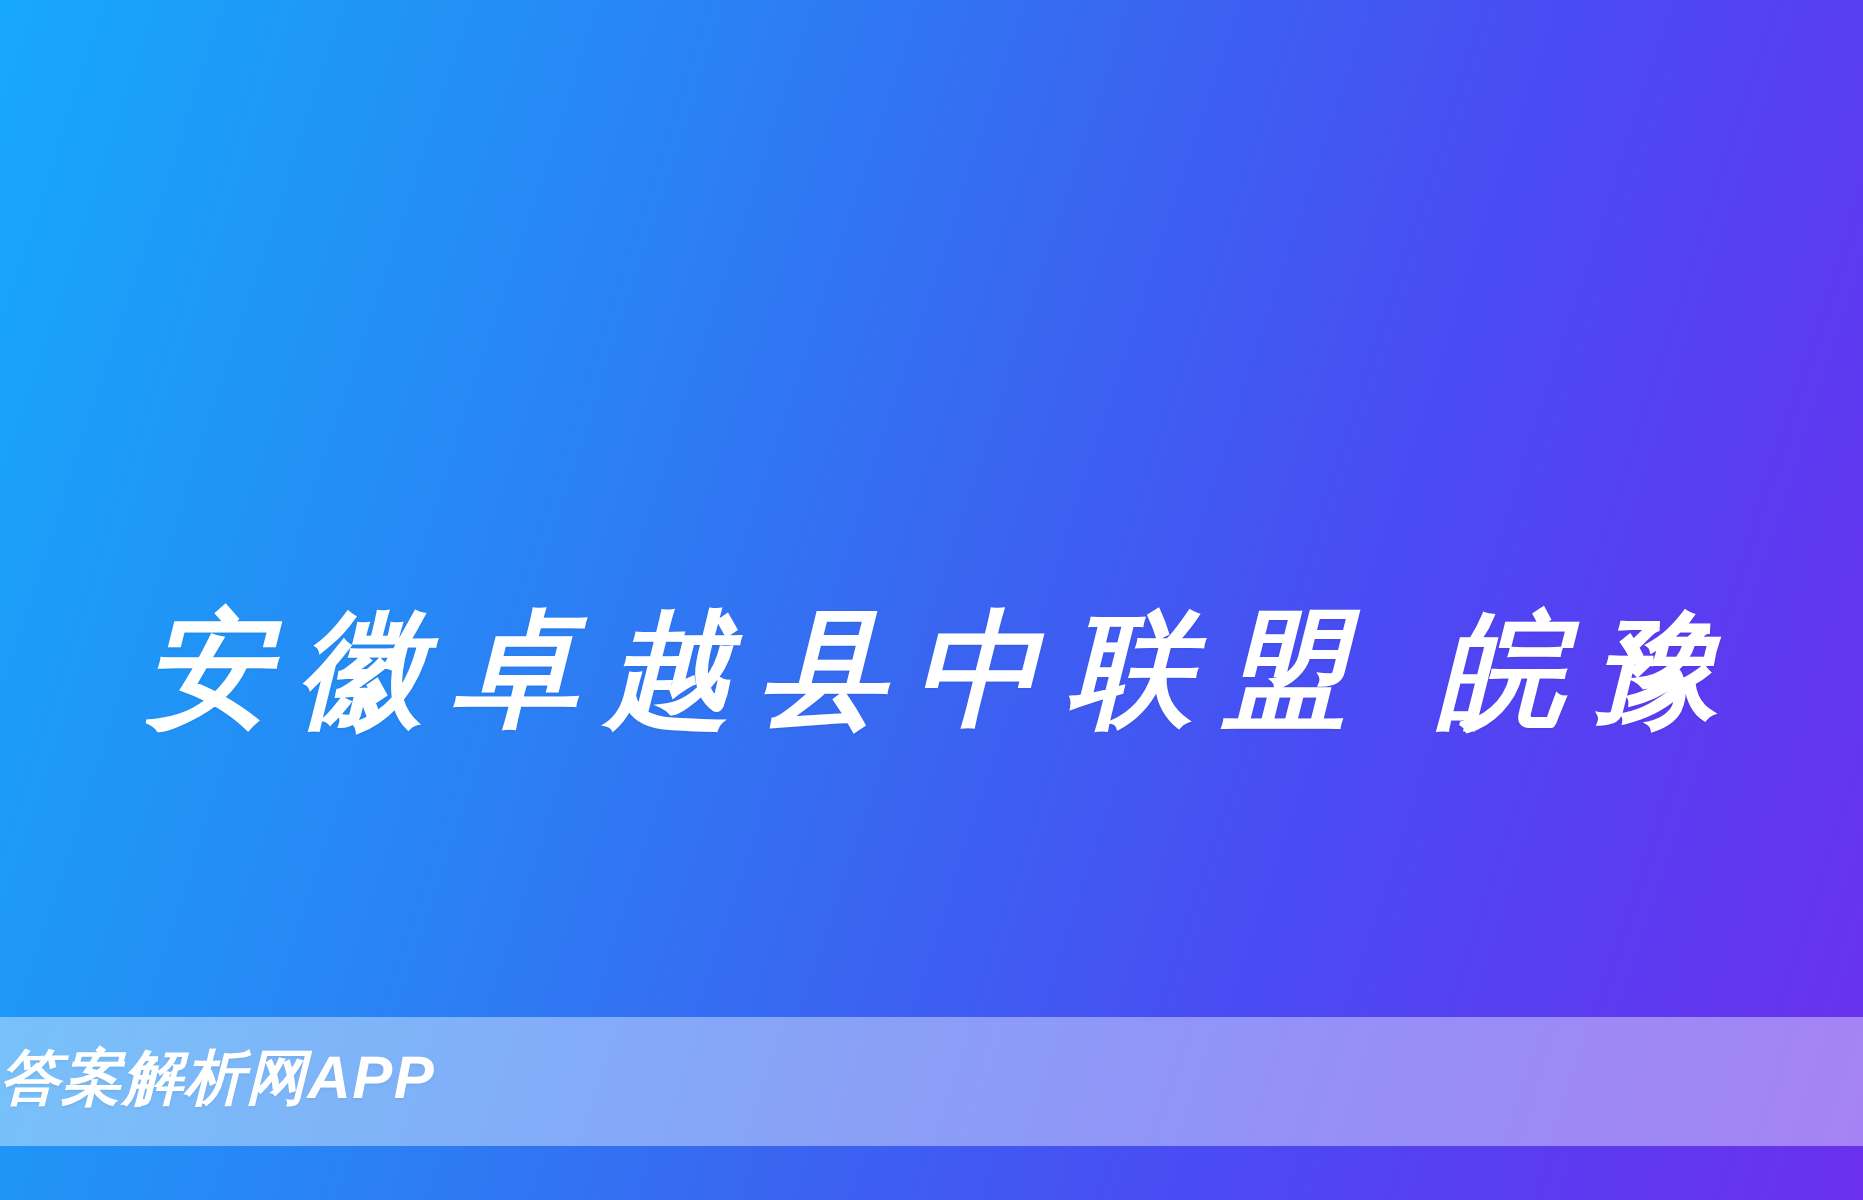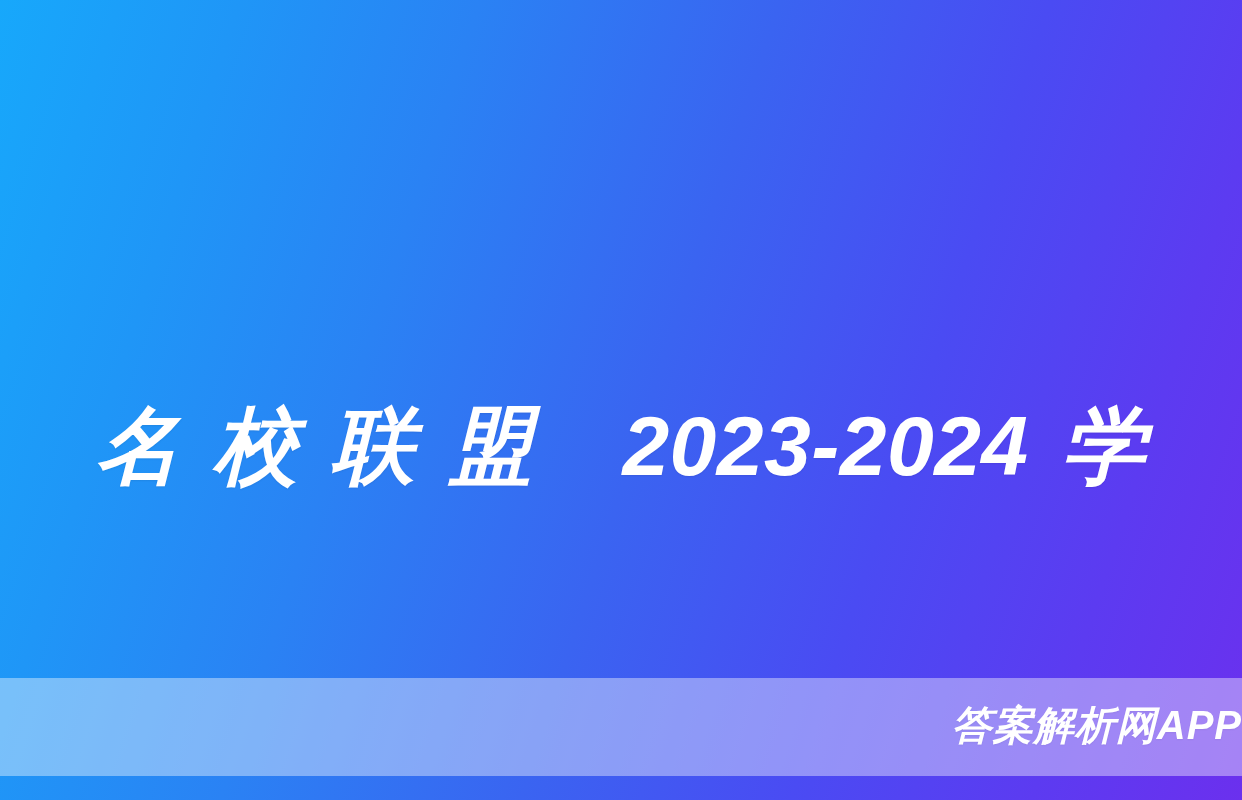--- a/index.html
+++ b/index.html
@@ -54,44 +54,45 @@
     text-align: justify;
     text-align-last: justify;
   }
 
   
   #watermark-band {
     position: absolute;
     left: 0;
     right: 0;
     top: 678px;
-    height: 98px;
+    height: 86px;
     background: rgba(255, 255, 255, 0.40);
     display: flex;
     align-items: center;
-    justify-content: flex-end;
+    justify-content: flex-start;
   }
   #watermark-text {
     color: #ffffff;
     font-size: 40px;
     font-weight: 700;
     font-style: italic;
     letter-spacing: 1px;
     line-height: 1;
     padding-bottom: 4px;
     text-shadow: 0 1px 2px rgba(0,0,0,0.05);
     white-space: nowrap;
   }
 </style>
 </head>
 <body>
 
 <div id="card">
 
   <div id="title-block">
+    <span class="title-line line-1">安徽卓越县中联盟 皖豫</span>
     <span class="title-line line-2">名校联盟 2023-2024学</span>
     
     
   </div>
 
   <div id="watermark-band">
     <span id="watermark-text">答案解析网APP</span>
   </div>
 
 </div>

